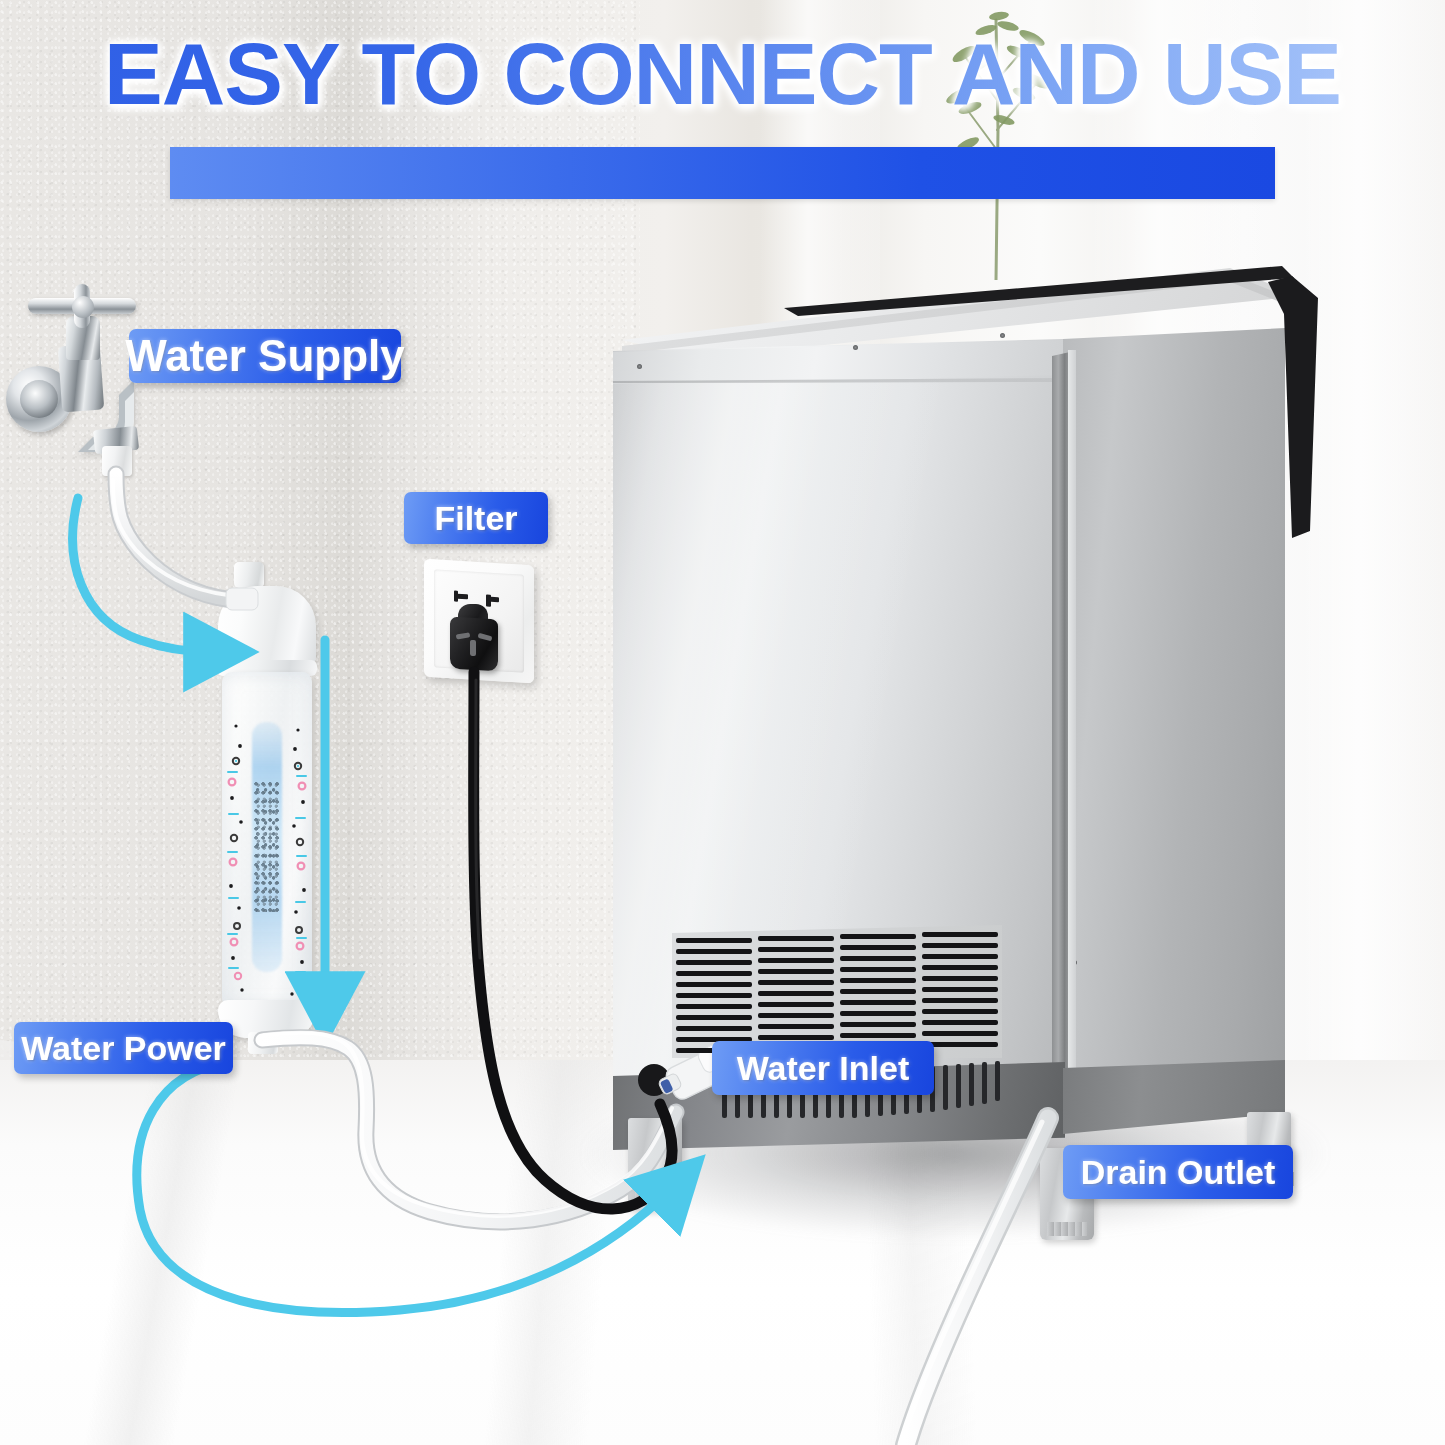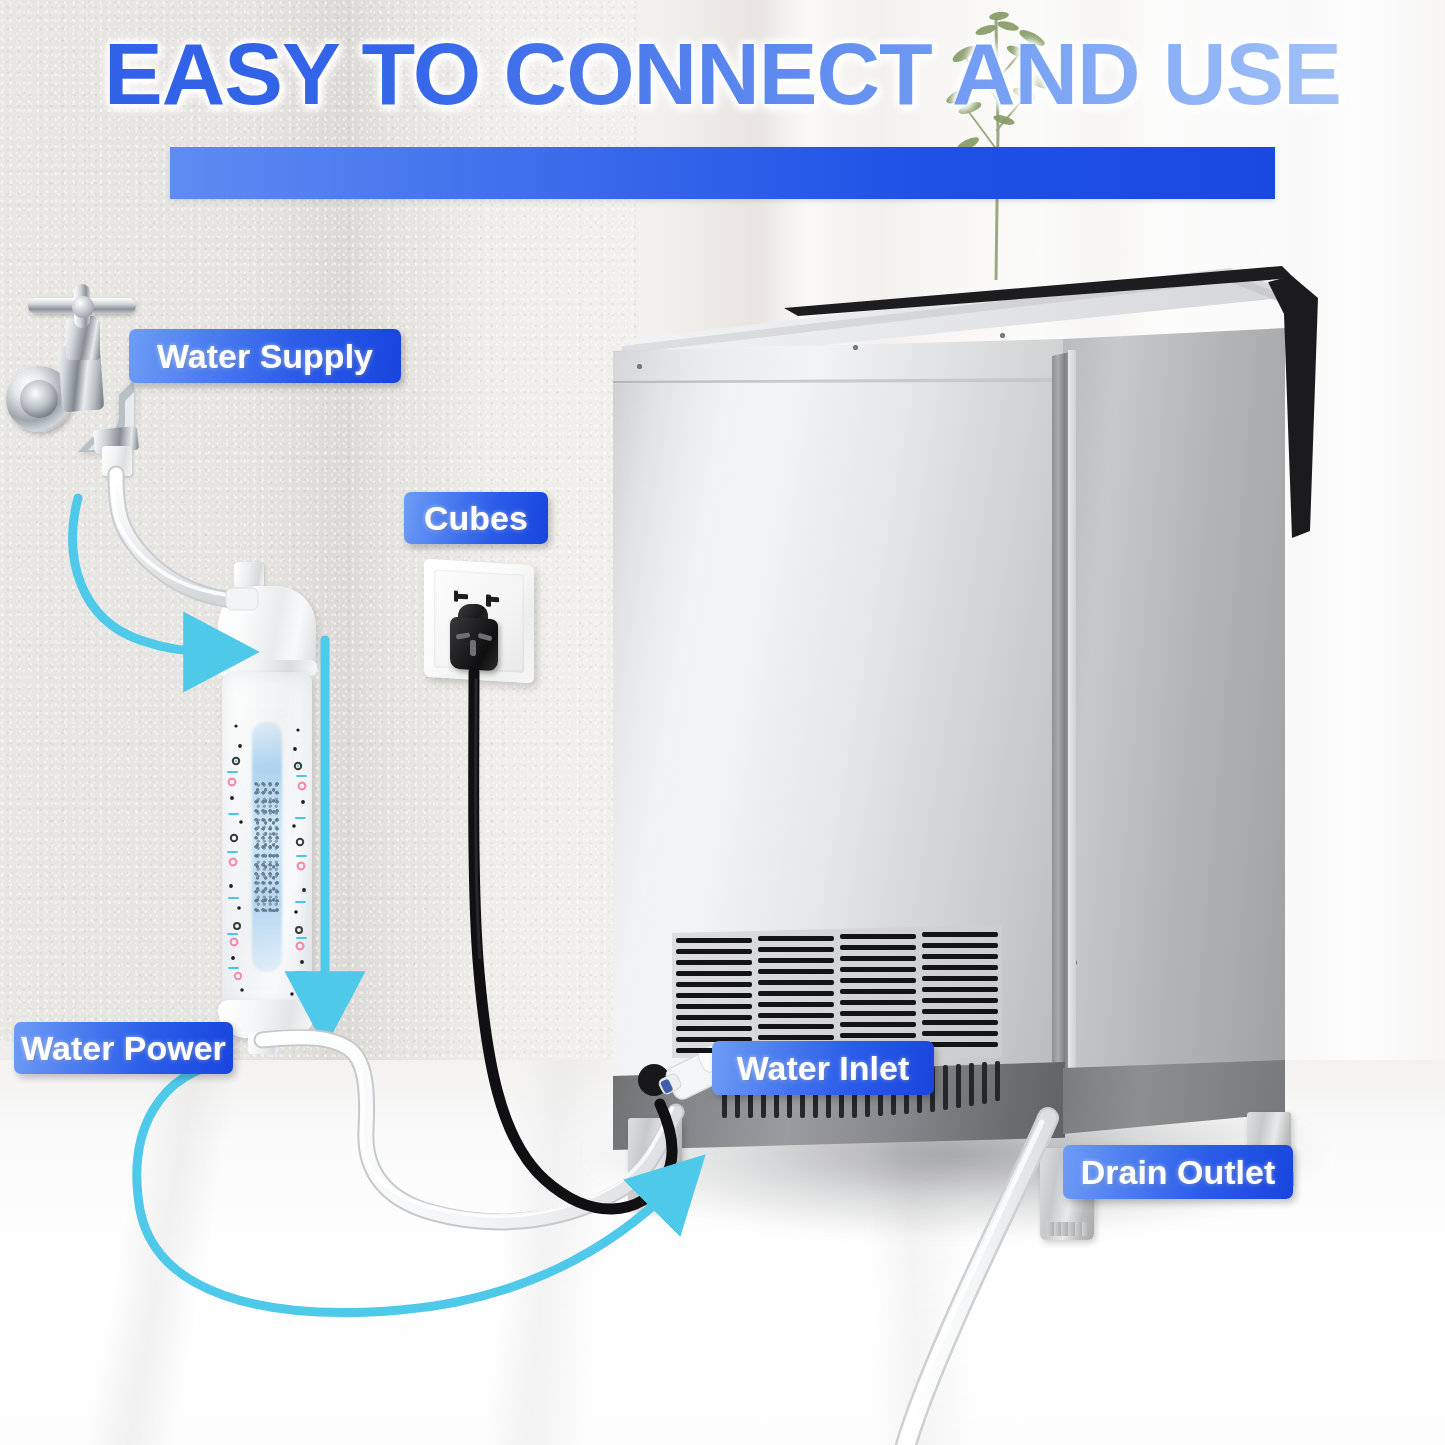--- a/index.html
+++ b/index.html
@@ -648,26 +648,26 @@
           <rect x="969" y="1063" width="5" height="43" rx="2"></rect>
         <rect x="982" y="1062" width="5" height="42" rx="2"></rect>
           <rect x="995" y="1061" width="5" height="40" rx="2"></rect>
       </g>
     </g>
   </svg>
 
   <div class="headline">EASY TO CONNECT AND USE</div>
   <div class="subbar"></div>
 
-  <div class="tag" style="left:129px;top:329px;width:272px;height:54px;font-size:34px;">
+  <div class="tag" style="left:129px;top:329px;width:272px;height:54px;font-size:44px;">
     <span>Water Supply</span>
   </div>
 
   <div class="tag" style="left:404px;top:492px;width:144px;height:52px;font-size:34px;">
-    <span>Cubes</span>
+    <span>Filter</span>
   </div>
 
   <div class="tag" style="left:14px;top:1022px;width:219px;height:52px;font-size:34px;">
     <span>Water Power</span>
   </div>
 
   <div class="tag" style="left:1063px;top:1145px;width:230px;height:54px;font-size:34px;">
     <span>Drain Outlet</span>
   </div>
 

